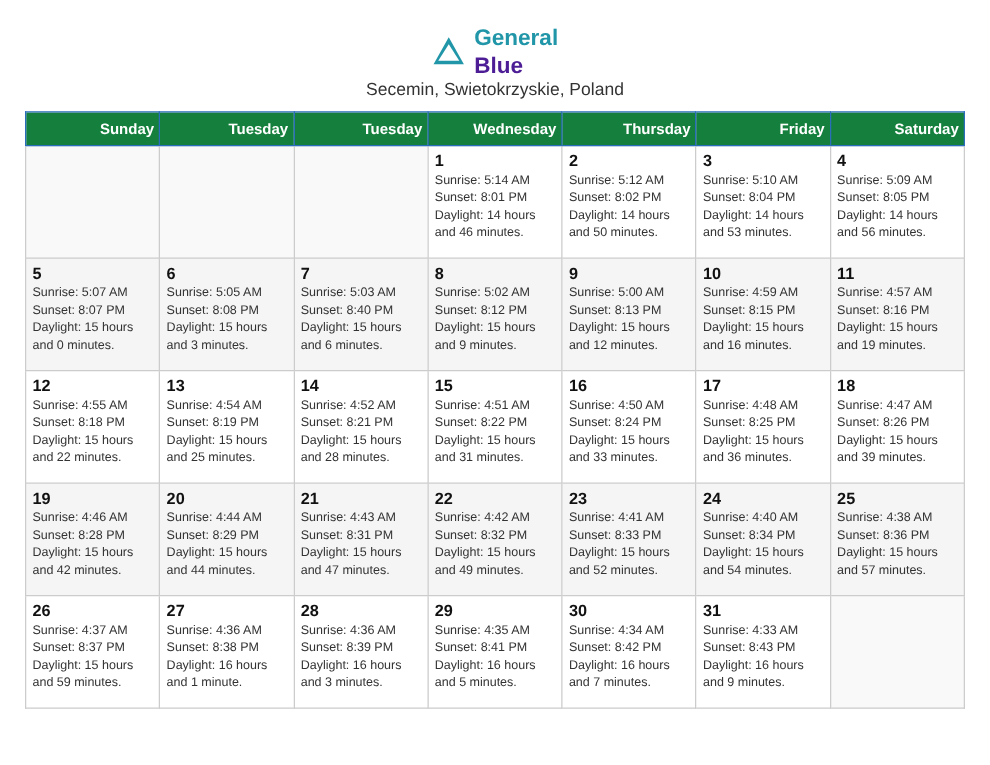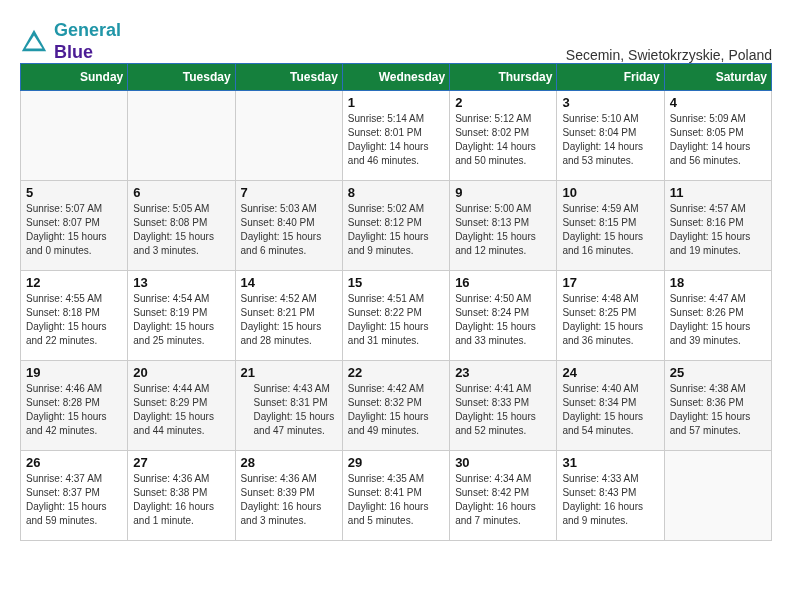--- a/index.html
+++ b/index.html
@@ -6,21 +6,23 @@
     body {
       font-family: Arial, Helvetica, sans-serif;
       background: #fff;
       width: 792px;
       min-height: 612px;
       padding: 20px;
     }
     .header {
       display: flex;
       justify-content: space-between;
-      align-items: flex-end;
+      align-items: center;
+      margin-bottom: 10px;
+      flex-direction: column;
     }
     .logo {
       display: flex;
       align-items: center;
       gap: 6px;
     }
     .logo-text {
       font-size: 18px;
       font-weight: bold;
       color: #1a3a5c;
@@ -263,21 +265,21 @@
         </td>
         <td>
           <div class="day-number">20</div>
           <div class="day-info" style="white-space: pre-line;">Sunrise: 4:44 AM
 Sunset: 8:29 PM
 Daylight: 15 hours
 and 44 minutes.</div>
         </td>
         <td>
           <div class="day-number">21</div>
-          <div class="day-info" style="white-space: pre-line; margin-left: 13px;">Sunrise: 4:43 AM
+          <div class="day-info" style="white-space: pre-line;">Sunrise: 4:43 AM
 Sunset: 8:31 PM
 Daylight: 15 hours
 and 47 minutes.</div>
         </td>
         <td>
           <div class="day-number">22</div>
           <div class="day-info" style="white-space: pre-line;">Sunrise: 4:42 AM
 Sunset: 8:32 PM
 Daylight: 15 hours
 and 49 minutes.</div>

